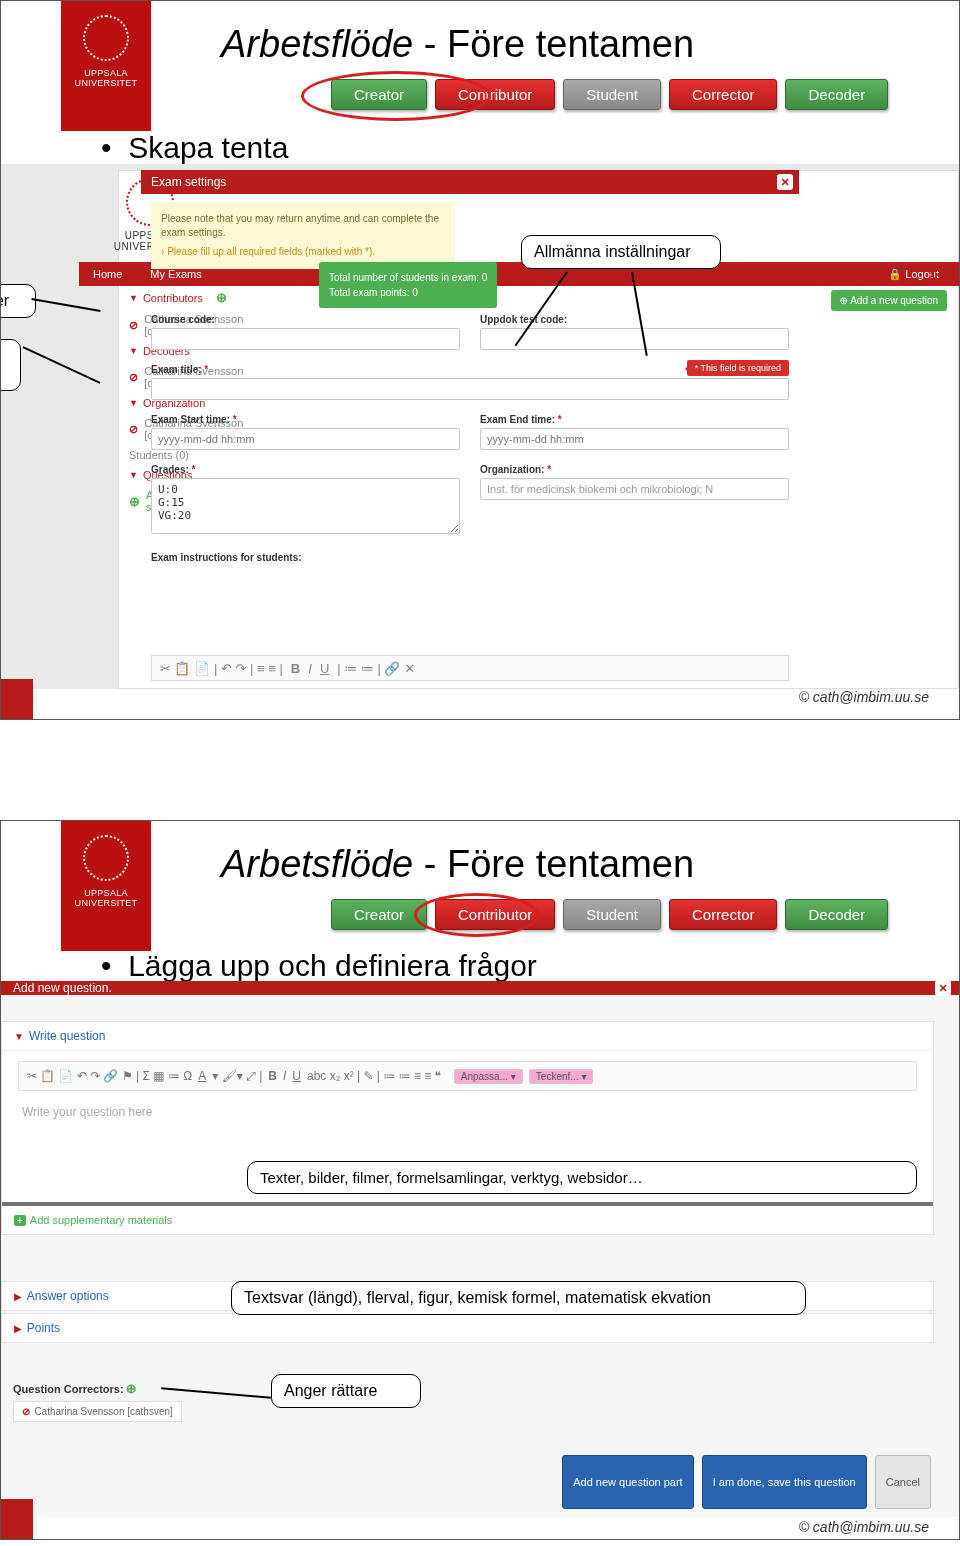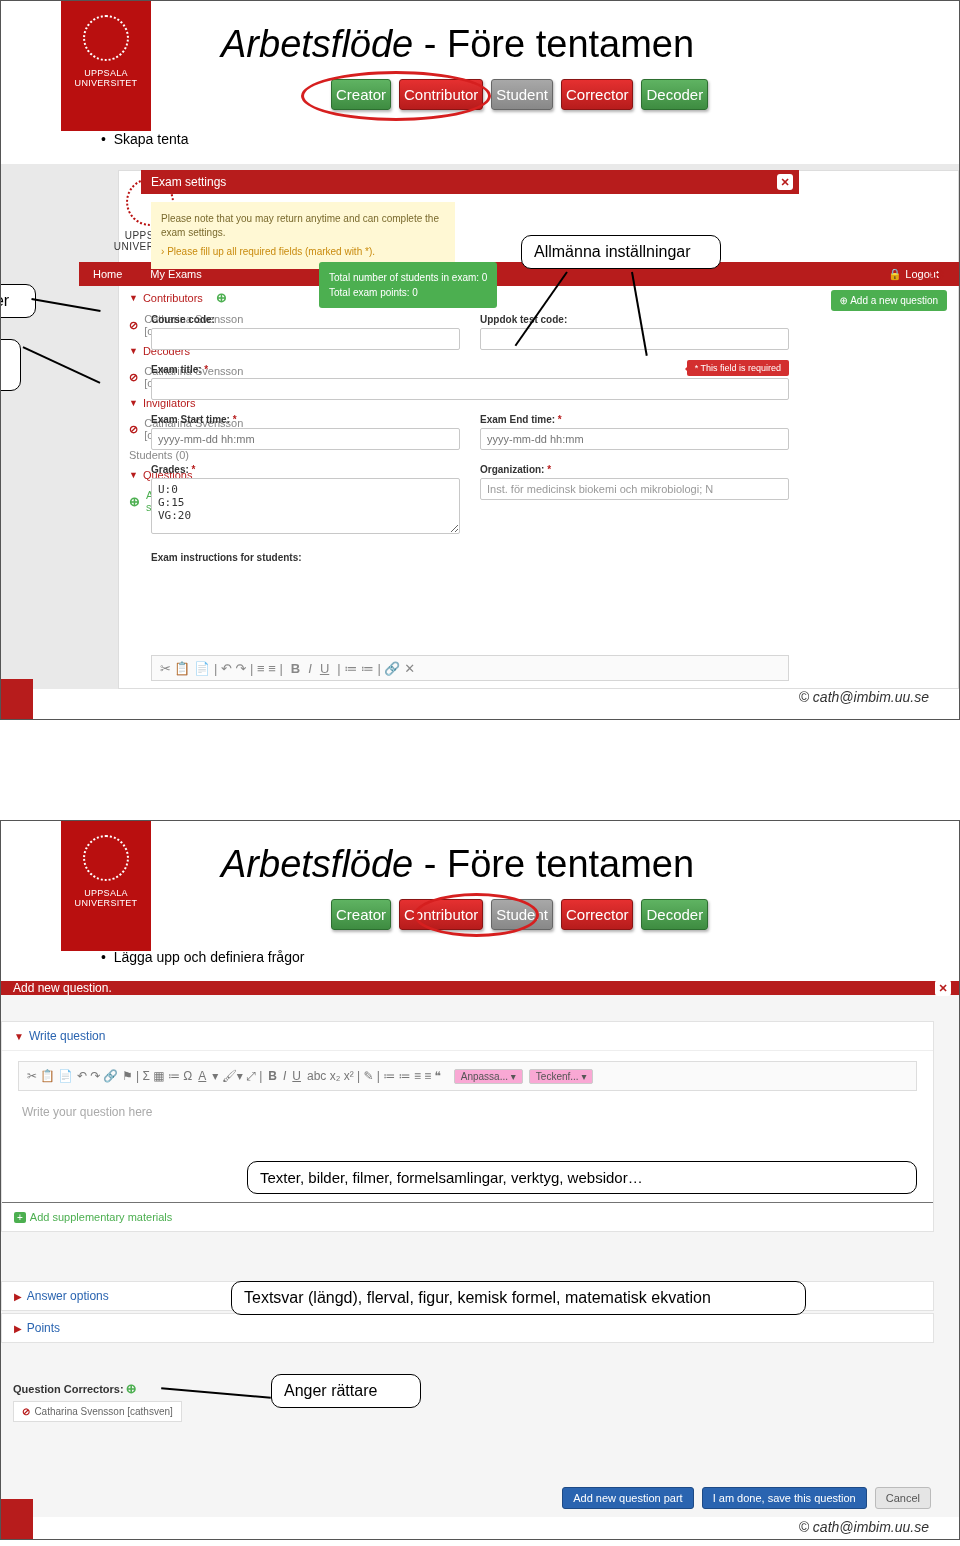--- a/index.html
+++ b/index.html
@@ -10,29 +10,29 @@
 
   .uu-badge { position: absolute; top: 0; left: 60px; width: 90px; height: 130px; background: #b90f0f; display: flex; flex-direction: column; align-items: center; padding-top: 14px; color: #fff; }
   .uu-badge .seal { width: 46px; height: 46px; border: 2px dotted #fff; border-radius: 50%; margin-bottom: 8px; }
   .uu-badge .txt { font-size: 9px; text-align: center; line-height: 1.1; letter-spacing: .3px; }
 
   .slide-title { position: absolute; top: 22px; left: 220px; font-size: 38px; }
   .slide-title i { font-style: italic; }
 
   .roles { position: absolute; top: 78px; left: 330px; display: flex; gap: 8px; }
   .roles2 { position: absolute; top: 78px; left: 330px; display: flex; gap: 8px; }
-  .role { padding: 6px 4px; font-size: 15px; color: #fff; border-radius: 3px; box-shadow: 1px 2px 3px rgba(0,0,0,.3); }
+  .role { padding: 6px 22px; font-size: 15px; color: #fff; border-radius: 3px; box-shadow: 1px 2px 3px rgba(0,0,0,.3); }
   .g { background: linear-gradient(#5fb362,#3e8c41); border: 1px solid #2d6e30; }
   .r { background: linear-gradient(#e53030,#b71c1c); border: 1px solid #8a1414; }
   .gr { background: linear-gradient(#a8a8a8,#888); border: 1px solid #666; }
 
   .circle1 { position: absolute; border: 3px solid #d61f1f; border-radius: 50%; width: 190px; height: 50px; top: 70px; left: 300px; }
   .circle2 { position: absolute; border: 3px solid #d61f1f; border-radius: 50%; width: 125px; height: 44px; top: 72px; left: 413px; }
 
-  .bullet { position: absolute; font-size: 14px; }
+  .bullet { position: absolute; font-size: 30px; }
   .b1 { top: 130px; left: 100px; }
   .b2 { top: 128px; left: 100px; }
 
   
   .shot1 { position: absolute; top: 163px; left: 0; right: 0; bottom: 30px; background: #e9e9e9; }
   .shot1 .whitebox { position: absolute; top: 6px; left: 117px; right: 0; bottom: 0; background: #fff; border: 1px solid #ddd; }
   .shot1 .uu2 { position: absolute; top: 14px; left: 92px; width: 113px; text-align: center; }
   .shot1 .uu2 .seal2 { width: 48px; height: 48px; border: 2px dotted #b90f0f; border-radius: 50%; margin: 0 auto 4px; }
   .shot1 .uu2 .t { font-size: 10px; color: #333; letter-spacing: .5px; }
   .navbar { position: absolute; top: 98px; left: 78px; right: 0; height: 24px; background: #b71c1c; color: #fff; font-size: 11px; display: flex; align-items: center; }
@@ -86,36 +86,36 @@
   
   .shot2 { position: absolute; top: 160px; left: 0; right: 0; bottom: 22px; background: #f5f5f5; }
   .shot2 .redhdr2 { position: absolute; top: 0; left: 0; right: 0; height: 14px; background: #b71c1c; color: #fff; font-size: 12px; padding-left: 12px; display: flex; align-items: center; }
   .shot2 .redhdr2 .x { position: absolute; right: 8px; width: 16px; height: 16px; background: #fff; border-radius: 3px; color: #b71c1c; text-align: center; line-height: 16px; font-weight: bold; font-size: 11px; }
   .wq { position: absolute; top: 40px; left: 0; right: 25px; background: #fff; border: 1px solid #e2e2e2; }
   .wq .hdr { padding: 7px 12px; color: #2a64b0; font-size: 12px; border-bottom: 1px solid #eee; }
   .wq .hdr .chev { color: #b71c1c; margin-right: 5px; font-size: 10px; }
   .wq .tbar { border: 1px solid #ddd; margin: 10px 16px 0; height: 30px; background: #fafafa; display: flex; align-items: center; gap: 6px; padding: 0 8px; font-size: 12px; color: #777; overflow: hidden; white-space: nowrap; }
   .wq .tbar .sel { border: 1px solid #ccc; padding: 1px 6px; font-size: 10px; color: #555; border-radius: 2px; background: #f9a8d4; }
   .wq .area { height: 70px; color: #aaa; font-size: 12px; padding: 14px 20px; }
-  .wq .supp { padding: 8px 12px; color: #4caf50; font-size: 11px; border-top: 1px solid #737373; }
+  .wq .supp { padding: 8px 12px; color: #4caf50; font-size: 11px; border-top: 4px solid #737373; }
   .wq .supp .plus { background: #4caf50; color: #fff; padding: 0 3px; border-radius: 2px; font-size: 10px; margin-right: 4px; }
   .wq .gapcall { margin: 0 16px 8px 245px; }
 
   .opt { position: absolute; left: 0; right: 25px; background: #fff; border: 1px solid #e2e2e2; padding: 7px 12px; color: #2a64b0; font-size: 12px; }
   .opt .chev { color: #b71c1c; margin-right: 5px; font-size: 10px; }
   .opt1 { top: 300px; }
   .opt2 { top: 332px; }
 
   .qc { position: absolute; top: 400px; left: 12px; font-size: 11px; color: #333; }
   .qc .plus2 { color: #4caf50; font-weight: bold; margin-left: 2px; font-size: 13px; }
   .qc .chip { display: inline-block; margin-top: 5px; background: #fff; border: 1px solid #ddd; padding: 4px 8px; font-size: 10px; color: #666; }
   .qc .chip .del2 { color: #b71c1c; font-weight: bold; margin-right: 4px; }
 
   .btns { position: absolute; bottom: 8px; right: 28px; display: flex; gap: 8px; }
-  .btns button { font-size: 11px; padding: 4px 10px; border-radius: 3px; cursor: pointer; }
+  .btns button { font-size: 11px; padding: 20px 10px; border-radius: 3px; cursor: pointer; }
   .btns .blue { background: #2a64b0; color: #fff; border: 1px solid #1d4a85; }
   .btns .grey { background: #e5e5e5; color: #555; border: 1px solid #bbb; }
 
   .c2A { top: 195px; left: 248px; width: 485px; font-size: 15px; }
   .c2B { top: 300px; left: 230px; width: 575px; }
   .c2C { top: 393px; left: 270px; width: 150px; }
   .ptrC { position: absolute; top: 411px; left: 160px; width: 110px; height: 2px; background: #000; transform: rotate(5deg); }
 </style>
 </head>
 <body>
@@ -163,21 +163,21 @@
       <div class="item sect">
           <span class="chev">▼</span>
           <span>Decoders</span>
         </div>
       <div class="item">
           <span class="del">⊘</span>
           <span>Catharina Svensson [ca</span>
         </div>
       <div class="item sect">
           <span class="chev">▼</span>
-          <span>Invigilators</span>
+          <span>Organization</span>
         </div>
       <div class="item">
           <span class="del">⊘</span>
           <span>Catharina Svensson [ca</span>
         </div>
       <div class="item">
           <span>Students (0)</span>
         </div>
       <div class="item sect">
           <span class="chev">▼</span>

